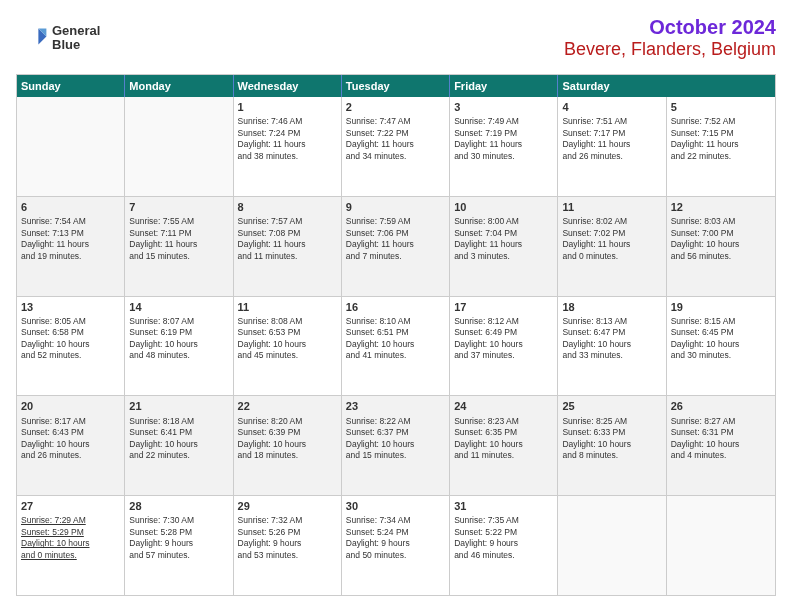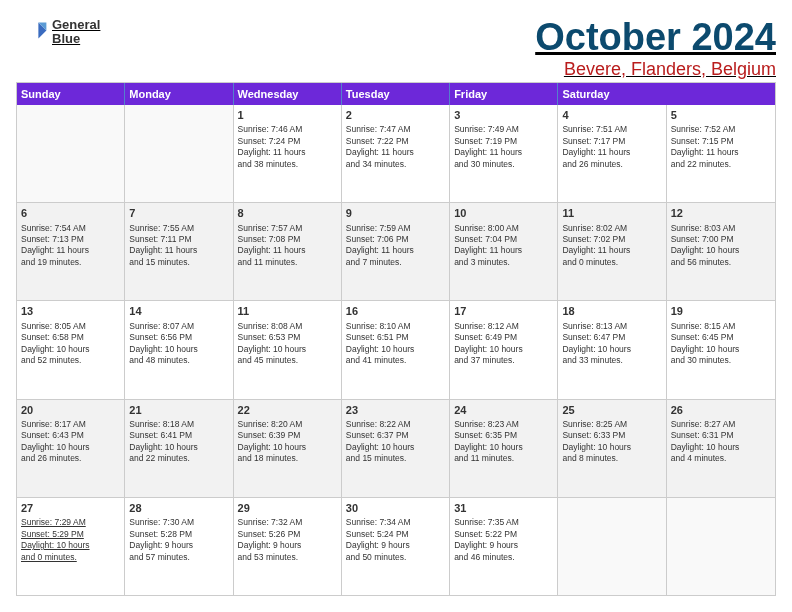--- a/index.html
+++ b/index.html
@@ -13,23 +13,22 @@
     .page {
       width: 792px;
       height: 612px;
       padding: 16px;
       display: flex;
       flex-direction: column;
     }
     .header {
       display: flex;
       justify-content: space-between;
-      align-items: flex-start;
-      margin-bottom: 2px;
-      text-decoration: underline;
+      align-items: center;
+      margin-bottom: 14px;
     }
     .logo {
       display: flex;
       align-items: center;
       gap: 4px;
     }
     .logo-text {
       display: flex;
       flex-direction: column;
       font-size: 13px;
@@ -39,39 +38,39 @@
     }
     .logo-text span:first-child { color: #333; }
     .logo-icon {
       width: 32px;
       height: 32px;
     }
     .title-block {
       text-align: right;
     }
     .title-block h1 {
-      font-size: 38px;
+      font-size: 20px;
       font-weight: bold;
-      color: #0c4a6e;
+      color: #6d28d9;
     }
     .title-block h2 {
       font-size: 18px;
       font-weight: normal;
       color: #b91c1c;
     }
     .calendar {
       flex: 1;
       display: flex;
       flex-direction: column;
       border: 1px solid #ccc;
     }
     .cal-header {
       display: grid;
       grid-template-columns: repeat(7, 1fr);
-      background: #6d28d9;
+      background: #0f766e;
     }
     .cal-header-cell {
       color: #fff;
       font-size: 11px;
       font-weight: bold;
       padding: 5px 4px;
       text-align: left;
       border-right: 1px solid #5580cc;
     }
     .cal-header-cell:last-child { border-right: none; }
@@ -241,21 +240,21 @@
           <div class="cal-cell">
             <span class="day-num">13</span>
             <div class="info" style="white-space: pre-line;">Sunrise: 8:05 AM
 Sunset: 6:58 PM
 Daylight: 10 hours
 and 52 minutes.</div>
           </div>
           <div class="cal-cell">
             <span class="day-num">14</span>
             <div class="info" style="white-space: pre-line;">Sunrise: 8:07 AM
-Sunset: 6:56 PM
+Sunset: 6:19 PM
 Daylight: 10 hours
 and 48 minutes.</div>
           </div>
           <div class="cal-cell">
             <span class="day-num">11</span>
             <div class="info" style="white-space: pre-line;">Sunrise: 8:08 AM
 Sunset: 6:53 PM
 Daylight: 10 hours
 and 45 minutes.</div>
           </div>

